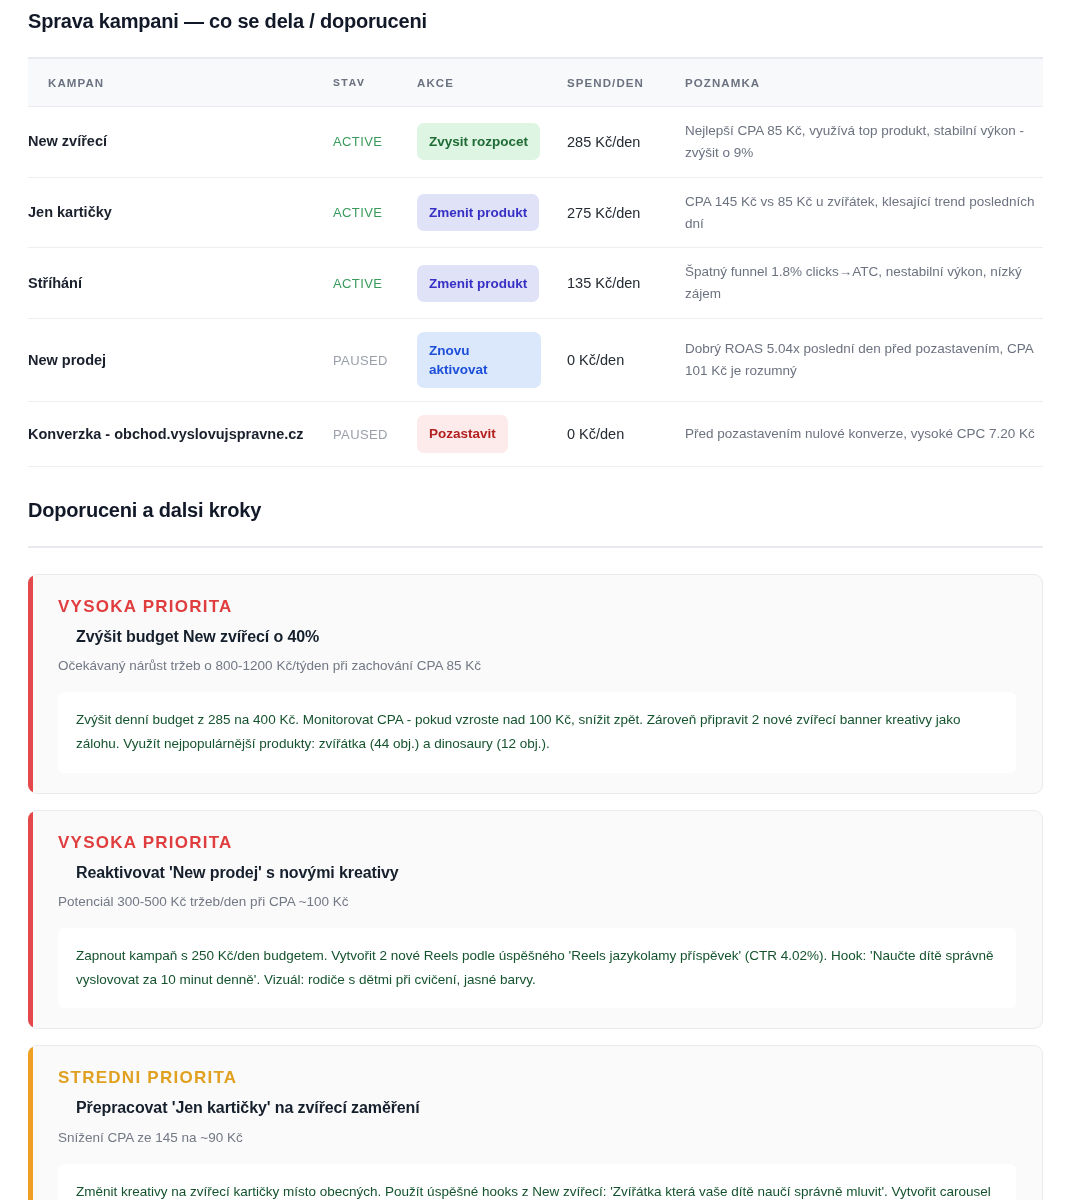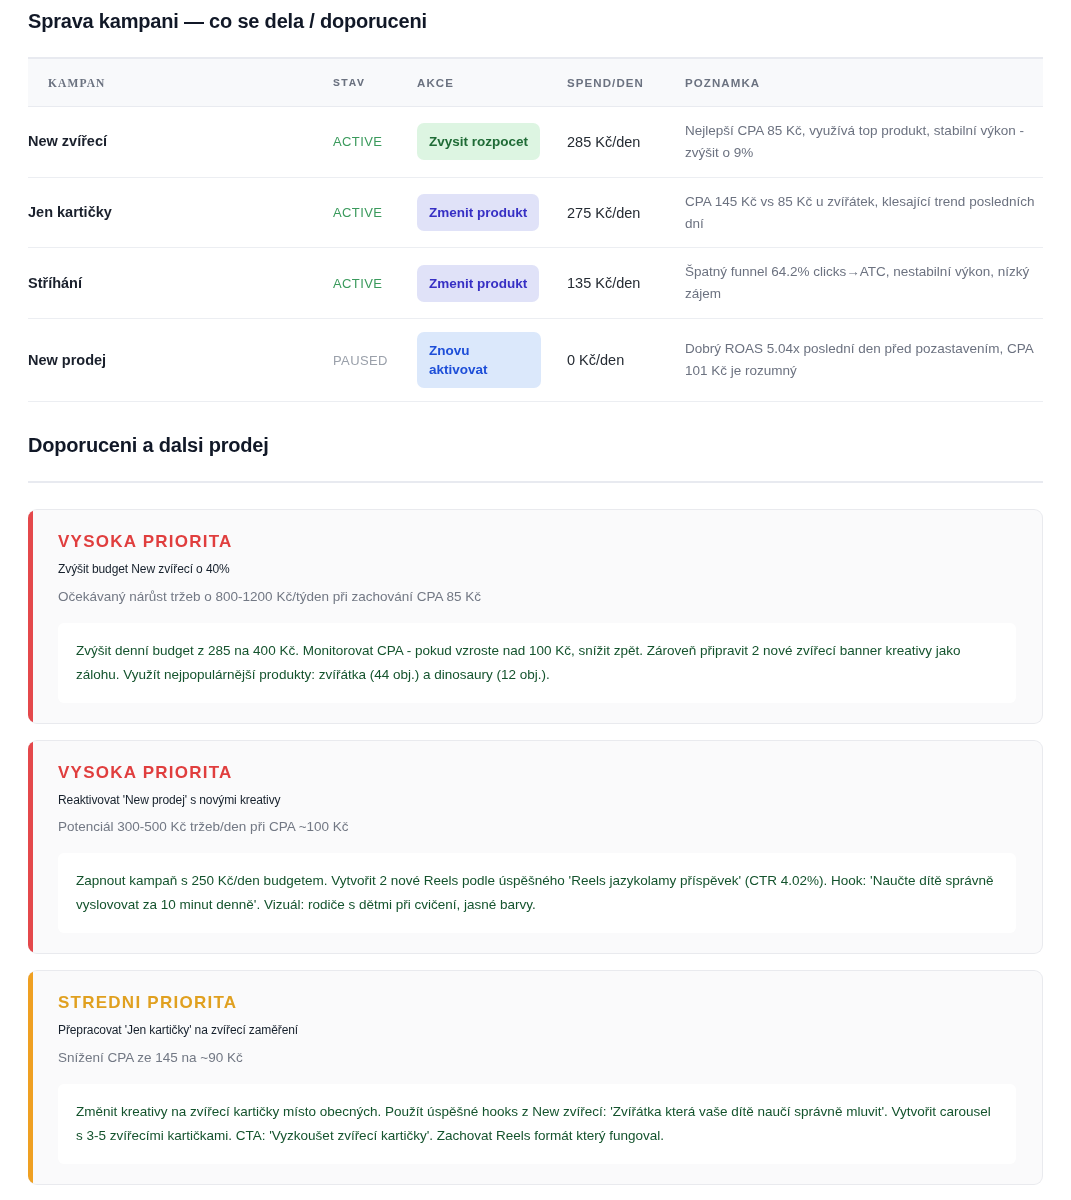--- a/index.html
+++ b/index.html
@@ -41,21 +41,21 @@
     background: #f8f9fb;
     text-align: left;
     font-size: 11.5px;
     font-weight: bold;
     letter-spacing: 1.1px;
     color: #6b7280;
     padding: 17px 0 17px 0;
     border-bottom: 1px solid #e9ebf0;
     vertical-align: middle;
   }
-  table.campaigns thead th.c-name   { padding-left: 20px; width: 305px; font-family: Liberation Serif, serif; }
+  table.campaigns thead th.c-name   { padding-left: 20px; width: 305px; }
   table.campaigns thead th.c-stav   { width: 84px; font-family: Liberation Mono, monospace; }
   table.campaigns thead th.c-akce   { width: 150px; }
   table.campaigns thead th.c-spend  { width: 118px; }
   table.campaigns thead th.c-note   { width: auto; }
 
   table.campaigns tbody td {
     border-bottom: 1px solid #eceef2;
     vertical-align: middle;
     padding: 13px 0;
   }
@@ -126,25 +126,25 @@
   .rec-priority {
     font-size: 17px;
     font-weight: bold;
     letter-spacing: 1.25px;
     margin-bottom: 9px;
   }
   .prio-high { color: #e03e3e; }
   .prio-mid  { color: #e0a020; }
 
   .rec-title {
-    font-size: 12px;
-    font-weight: normal;
+    font-size: 16px;
+    font-weight: bold;
     color: #16202c;
     letter-spacing: -0.1px;
-    margin: 0 0 9px 0;
+    margin: 0 0 9px 18px;
     line-height: 1.35;
   }
   .rec-sub {
     font-size: 13.5px;
     color: #727884;
     margin: 0 0 16px 0;
     line-height: 1.5;
   }
   .rec-detail {
     background: #ffffff;
@@ -186,33 +186,40 @@
           <td class="c-stav"><span class="stav-active">ACTIVE</span></td>
           <td class="c-akce"><span class="badge badge-violet">Zmenit produkt</span></td>
           <td class="c-spend">275 Kč/den</td>
           <td class="c-note">CPA 145 Kč vs 85 Kč u zvířátek, klesající trend posledních dní</td>
         </tr>
         <tr>
           <td class="c-name">Stříhání</td>
           <td class="c-stav"><span class="stav-active">ACTIVE</span></td>
           <td class="c-akce"><span class="badge badge-violet">Zmenit produkt</span></td>
           <td class="c-spend">135 Kč/den</td>
-          <td class="c-note">Špatný funnel 64.2% clicks→ATC, nestabilní výkon, nízký zájem</td>
+          <td class="c-note">Špatný funnel 1.8% clicks→ATC, nestabilní výkon, nízký zájem</td>
         </tr>
         <tr>
           <td class="c-name">New prodej</td>
           <td class="c-stav"><span class="stav-paused">PAUSED</span></td>
           <td class="c-akce"><span class="badge badge-blue">Znovu aktivovat</span></td>
           <td class="c-spend">0 Kč/den</td>
           <td class="c-note">Dobrý ROAS 5.04x poslední den před pozastavením, CPA 101 Kč je rozumný</td>
         </tr>
+        <tr>
+          <td class="c-name">Konverzka - obchod.vyslovujspravne.cz</td>
+          <td class="c-stav"><span class="stav-paused">PAUSED</span></td>
+          <td class="c-akce"><span class="badge badge-red">Pozastavit</span></td>
+          <td class="c-spend">0 Kč/den</td>
+          <td class="c-note">Před pozastavením nulové konverze, vysoké CPC 7.20 Kč</td>
+        </tr>
       </tbody>
   </table>
 
-  <h2 class="section-title" style="padding-top:32px;">Doporuceni a dalsi prodej</h2>
+  <h2 class="section-title" style="padding-top:32px;">Doporuceni a dalsi kroky</h2>
   <div class="section-rule"></div>
 
   <div class="recs" id="rec-cards">
       <div class="rec-card">
         <div class="rec-accent accent-high"></div>
         <div class="rec-priority prio-high">VYSOKA PRIORITA</div>
         <div class="rec-title">Zvýšit budget New zvířecí o 40%</div>
         <div class="rec-sub">Očekávaný nárůst tržeb o 800-1200 Kč/týden při zachování CPA 85 Kč</div>
         <div class="rec-detail">Zvýšit denní budget z 285 na 400 Kč. Monitorovat CPA - pokud vzroste nad 100 Kč, snížit zpět. Zároveň připravit 2 nové zvířecí banner kreativy jako zálohu. Využít nejpopulárnější produkty: zvířátka (44 obj.) a dinosaury (12 obj.).</div>
       </div>

